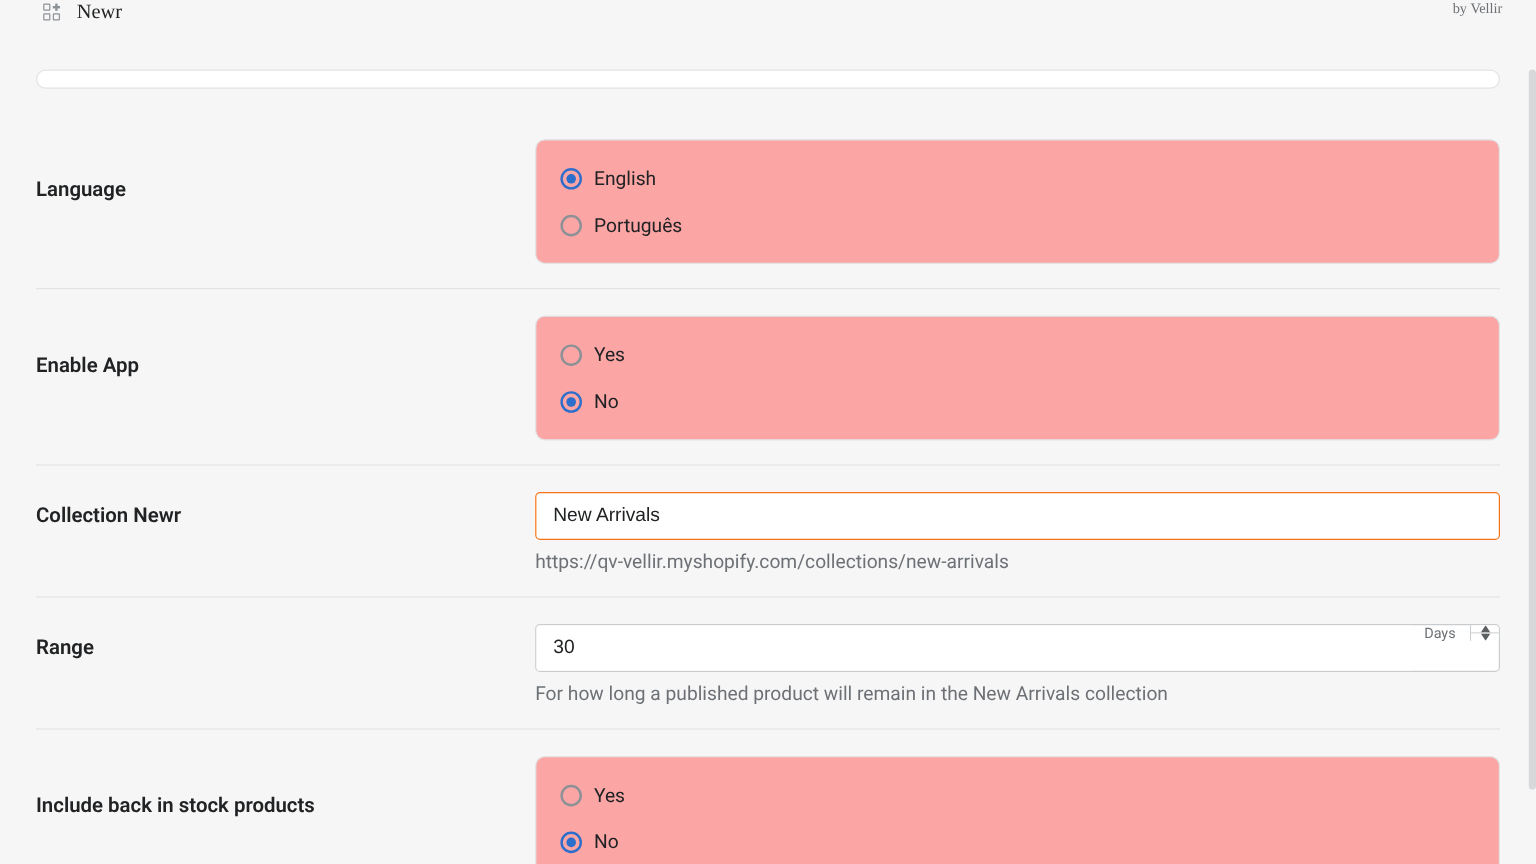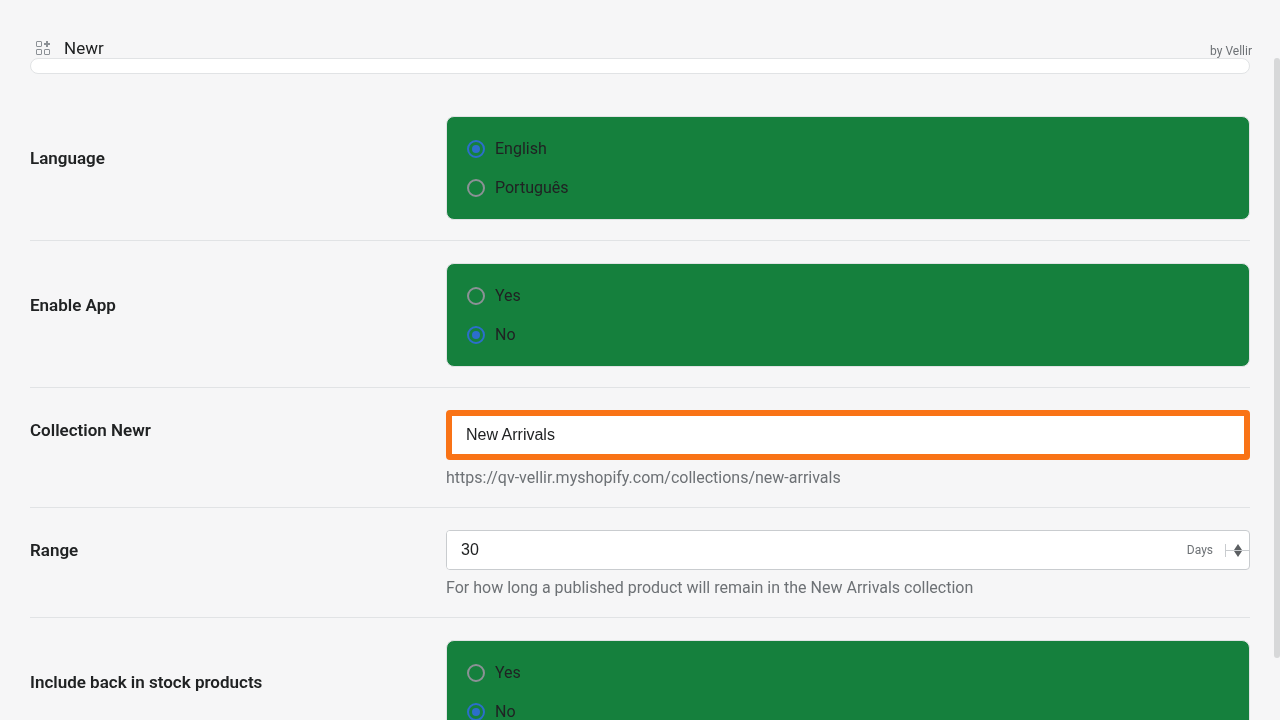--- a/index.html
+++ b/index.html
@@ -7,24 +7,25 @@
   font-family: -apple-system, BlinkMacSystemFont, "Segoe UI", Roboto, sans-serif;
   background: #f6f6f7;
   color: #202223;
   width: 1280px;
   height: 720px;
   overflow: hidden;
 }
 .header {
   height: 58px;
   display: flex;
-  align-items: flex-end;
+  align-items: flex-start;
   justify-content: space-between;
   padding: 0 28px 0 36px;
   background: #f6f6f7;
+  font-family: Liberation Serif, serif;
 }
 .header-left { display: flex; align-items: center; gap: 14px; }
 .app-icon {
   width: 14px; height: 14px;
   display: grid; grid-template-columns: 1fr 1fr; grid-template-rows: 1fr 1fr;
   gap: 2px;
 }
 .app-icon span {
   width: 6px; height: 6px;
   border: 1.2px solid #8c9196;
@@ -65,21 +66,21 @@
   width: 416px;
   flex-shrink: 0;
   font-size: 17px;
   font-weight: 600;
   color: #202223;
   padding-top: 32px;
 }
 .section-label.tight { padding-top: 10px; }
 .section-body { flex: 1; }
 .card {
-  background: #15803d;
+  background: #fca5a5;
   border: 1px solid #e1e3e5;
   border-radius: 8px;
   padding: 18px 20px;
 }
 .radio-row {
   display: flex;
   align-items: center;
   gap: 10px;
   padding: 4px 0;
   cursor: pointer;
@@ -97,35 +98,35 @@
   content: "";
   position: absolute;
   width: 8px; height: 8px;
   background: #2c6ecb;
   border-radius: 50%;
   top: 3px; left: 3px;
 }
 .radio-label { font-size: 16px; color: #202223; }
 .text-input {
   width: 100%;
-  border: 6px solid #f97316;
+  border: 1px solid #f97316;
   border-radius: 4px;
   padding: 10px 14px;
   font-size: 16px;
   color: #202223;
   background: #fff;
 }
 .helper {
   margin-top: 8px;
   font-size: 16px;
   color: #6d7175;
 }
 .range-input-wrap {
   display: flex;
-  align-items: center;
+  align-items: flex-start;
   border: 1px solid #c9cccf;
   border-radius: 4px;
   background: #fff;
   overflow: hidden;
 }
 .range-number {
   flex: 1;
   border: none;
   outline: none;
   padding: 10px 14px;

